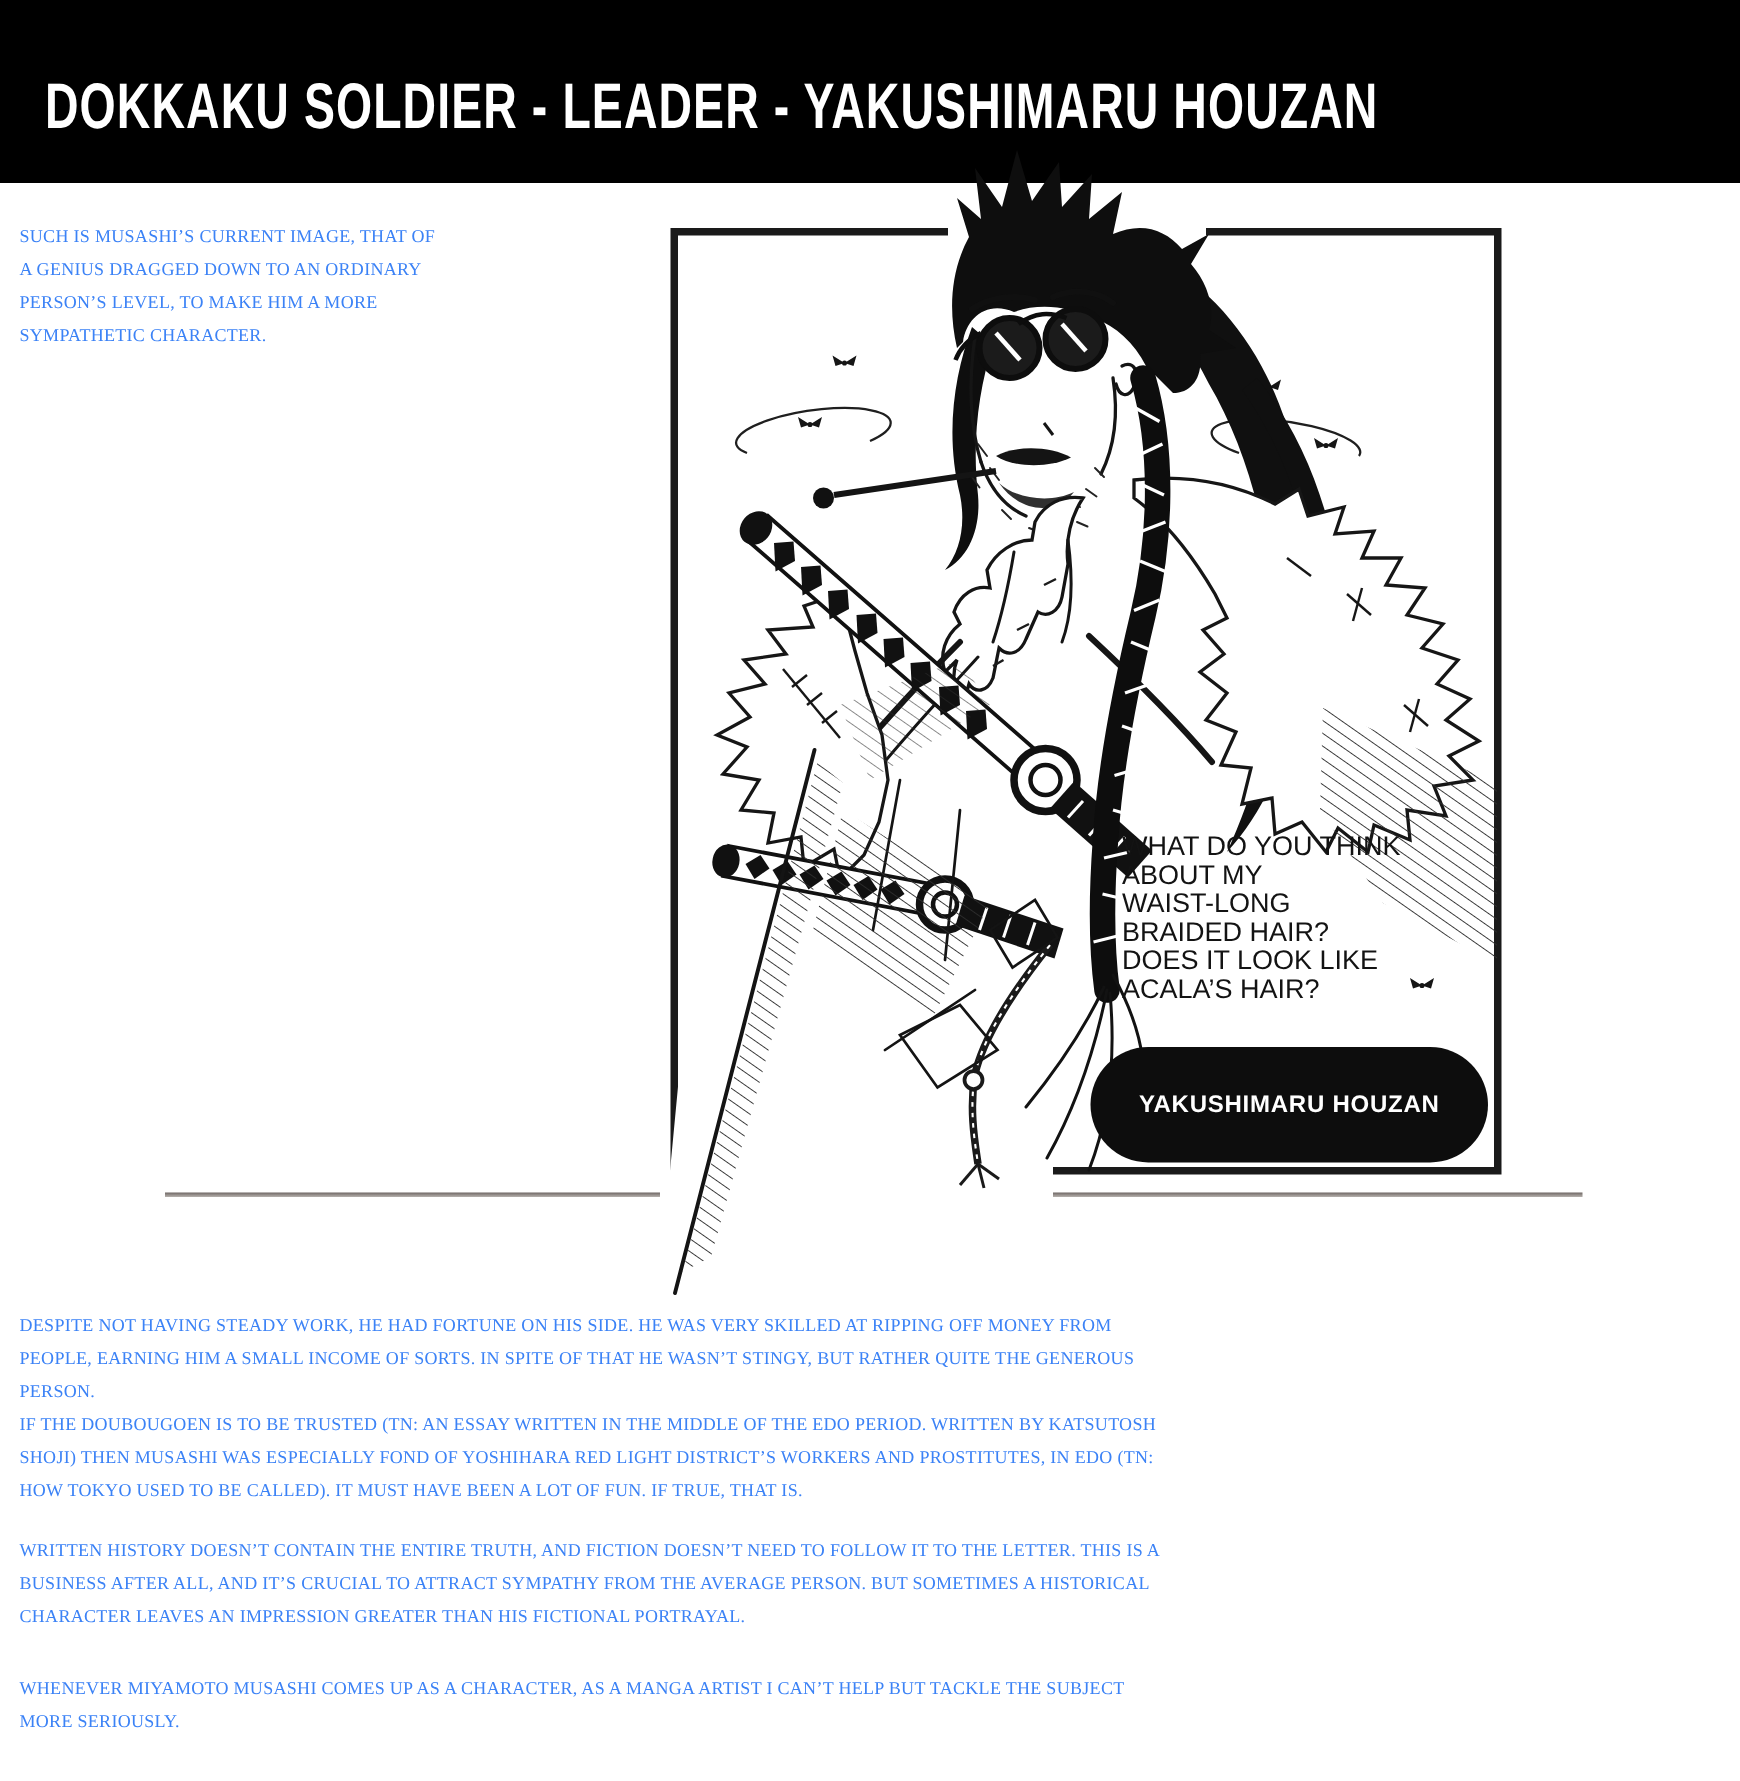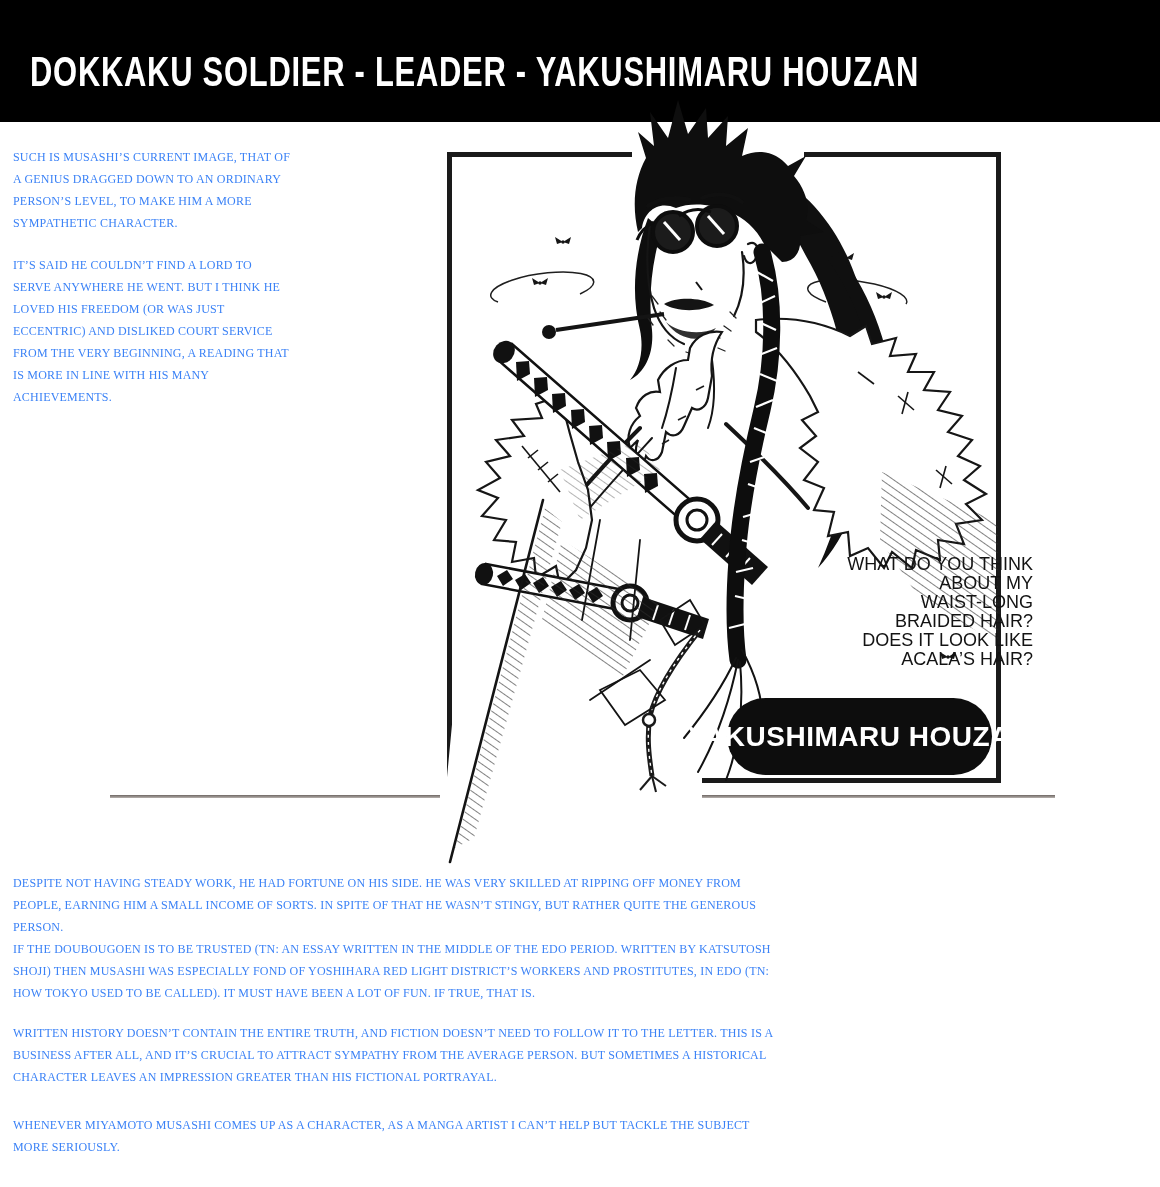--- a/index.html
+++ b/index.html
@@ -28,31 +28,31 @@
   }
   .left-column{position:absolute;left:13px;top:146px;width:440px;}
   .left-column .comic-par{margin:0 0 20px 0;}
   .bottom-section{position:absolute;left:13px;top:872px;width:1200px;}
   .bottom-section .comic-par{margin:0;}
   .bottom-section .comic-par.gap-s{margin-top:18px;}
   .bottom-section .comic-par.gap-m{margin-top:26px;}
   
   .panel-svg{position:absolute;left:420px;top:90px;width:660px;height:790px;z-index:1;}
   .speech-text{
-    position:absolute;left:803px;top:555px;width:230px;z-index:2;
-    text-align:right;font-size:18px;line-height:19px;
+    position:absolute;left:748px;top:555px;width:230px;z-index:2;
+    text-align:left;font-size:18px;line-height:19px;
     white-space:pre;letter-spacing:0;color:#131313;
   }
   .name-tag{
     position:absolute;left:727px;top:698px;width:265px;height:77px;z-index:2;
     background:#0d0d0d;border-radius:39px;
     display:flex;align-items:center;justify-content:center;
   }
   .name-tag span{
-    color:#ffffff;font-size:28px;font-weight:700;letter-spacing:0.5px;white-space:pre;
+    color:#ffffff;font-size:16px;font-weight:700;letter-spacing:0.5px;white-space:pre;
   }
   
   .divider{
     position:absolute;height:3px;z-index:0;
     background:linear-gradient(#6e6663,#b7b2ae);
   }
   .divider.left{left:110px;top:795px;width:330px;}
   .divider.right{left:694px;top:795px;width:361px;}
 </style>
 </head>
@@ -60,27 +60,20 @@
 
 <div class="header-bar">
   <div class="header-title">DOKKAKU SOLDIER - LEADER - YAKUSHIMARU HOUZAN</div>
 </div>
 
 <div class="left-column">
   <div class="comic-par">SUCH IS MUSASHI’S CURRENT IMAGE, THAT OF
 A GENIUS DRAGGED DOWN TO AN ORDINARY
 PERSON’S LEVEL, TO MAKE HIM A MORE
 SYMPATHETIC CHARACTER.</div>
-  <div class="comic-par">IT’S SAID HE COULDN’T FIND A LORD TO
-SERVE ANYWHERE HE WENT. BUT I THINK HE
-LOVED HIS FREEDOM (OR WAS JUST
-ECCENTRIC) AND DISLIKED COURT SERVICE
-FROM THE VERY BEGINNING, A READING THAT
-IS MORE IN LINE WITH HIS MANY
-ACHIEVEMENTS.</div>
 </div>
 
 <div class="divider left"></div>
 <div class="divider right"></div>
 
 <svg class="panel-svg" viewBox="420 90 660 790" xmlns="http://www.w3.org/2000/svg">
   <defs>
     <pattern id="h" width="7" height="7" patternUnits="userSpaceOnUse" patternTransform="rotate(-55)">
       <line x1="0" y1="0" x2="0" y2="7" stroke="#2c2c2c" stroke-width="1.2"></line>
     </pattern>

